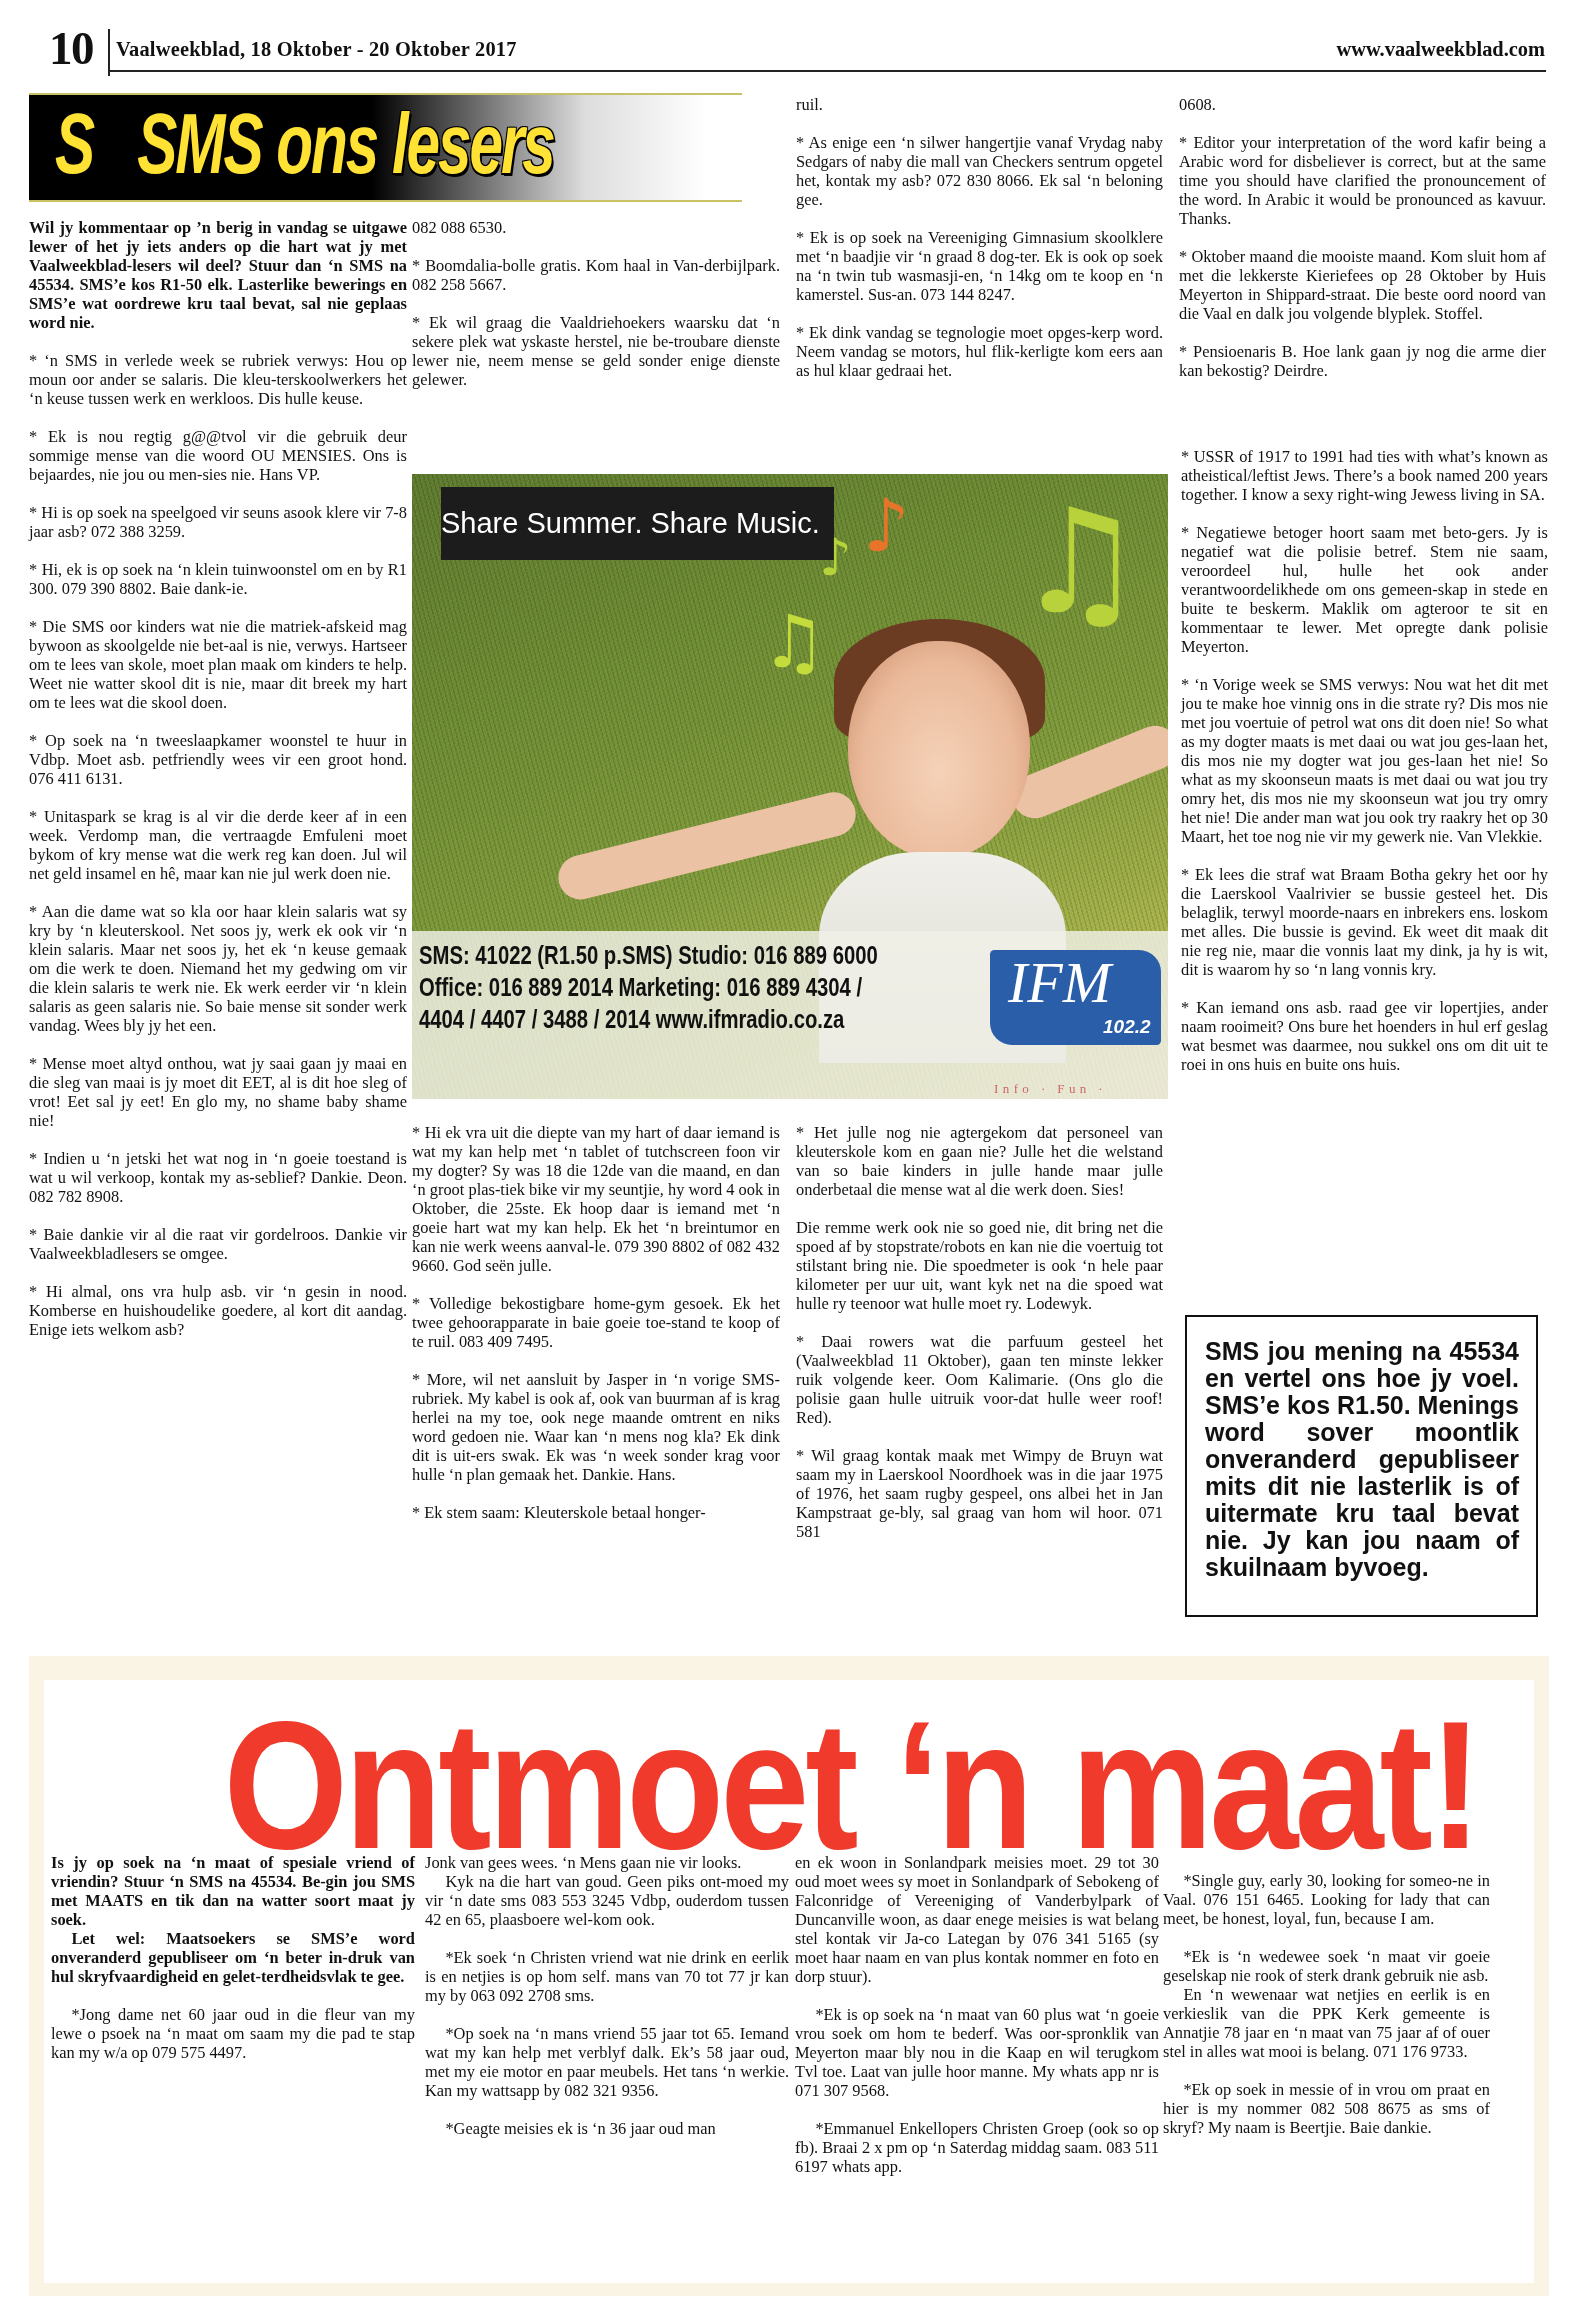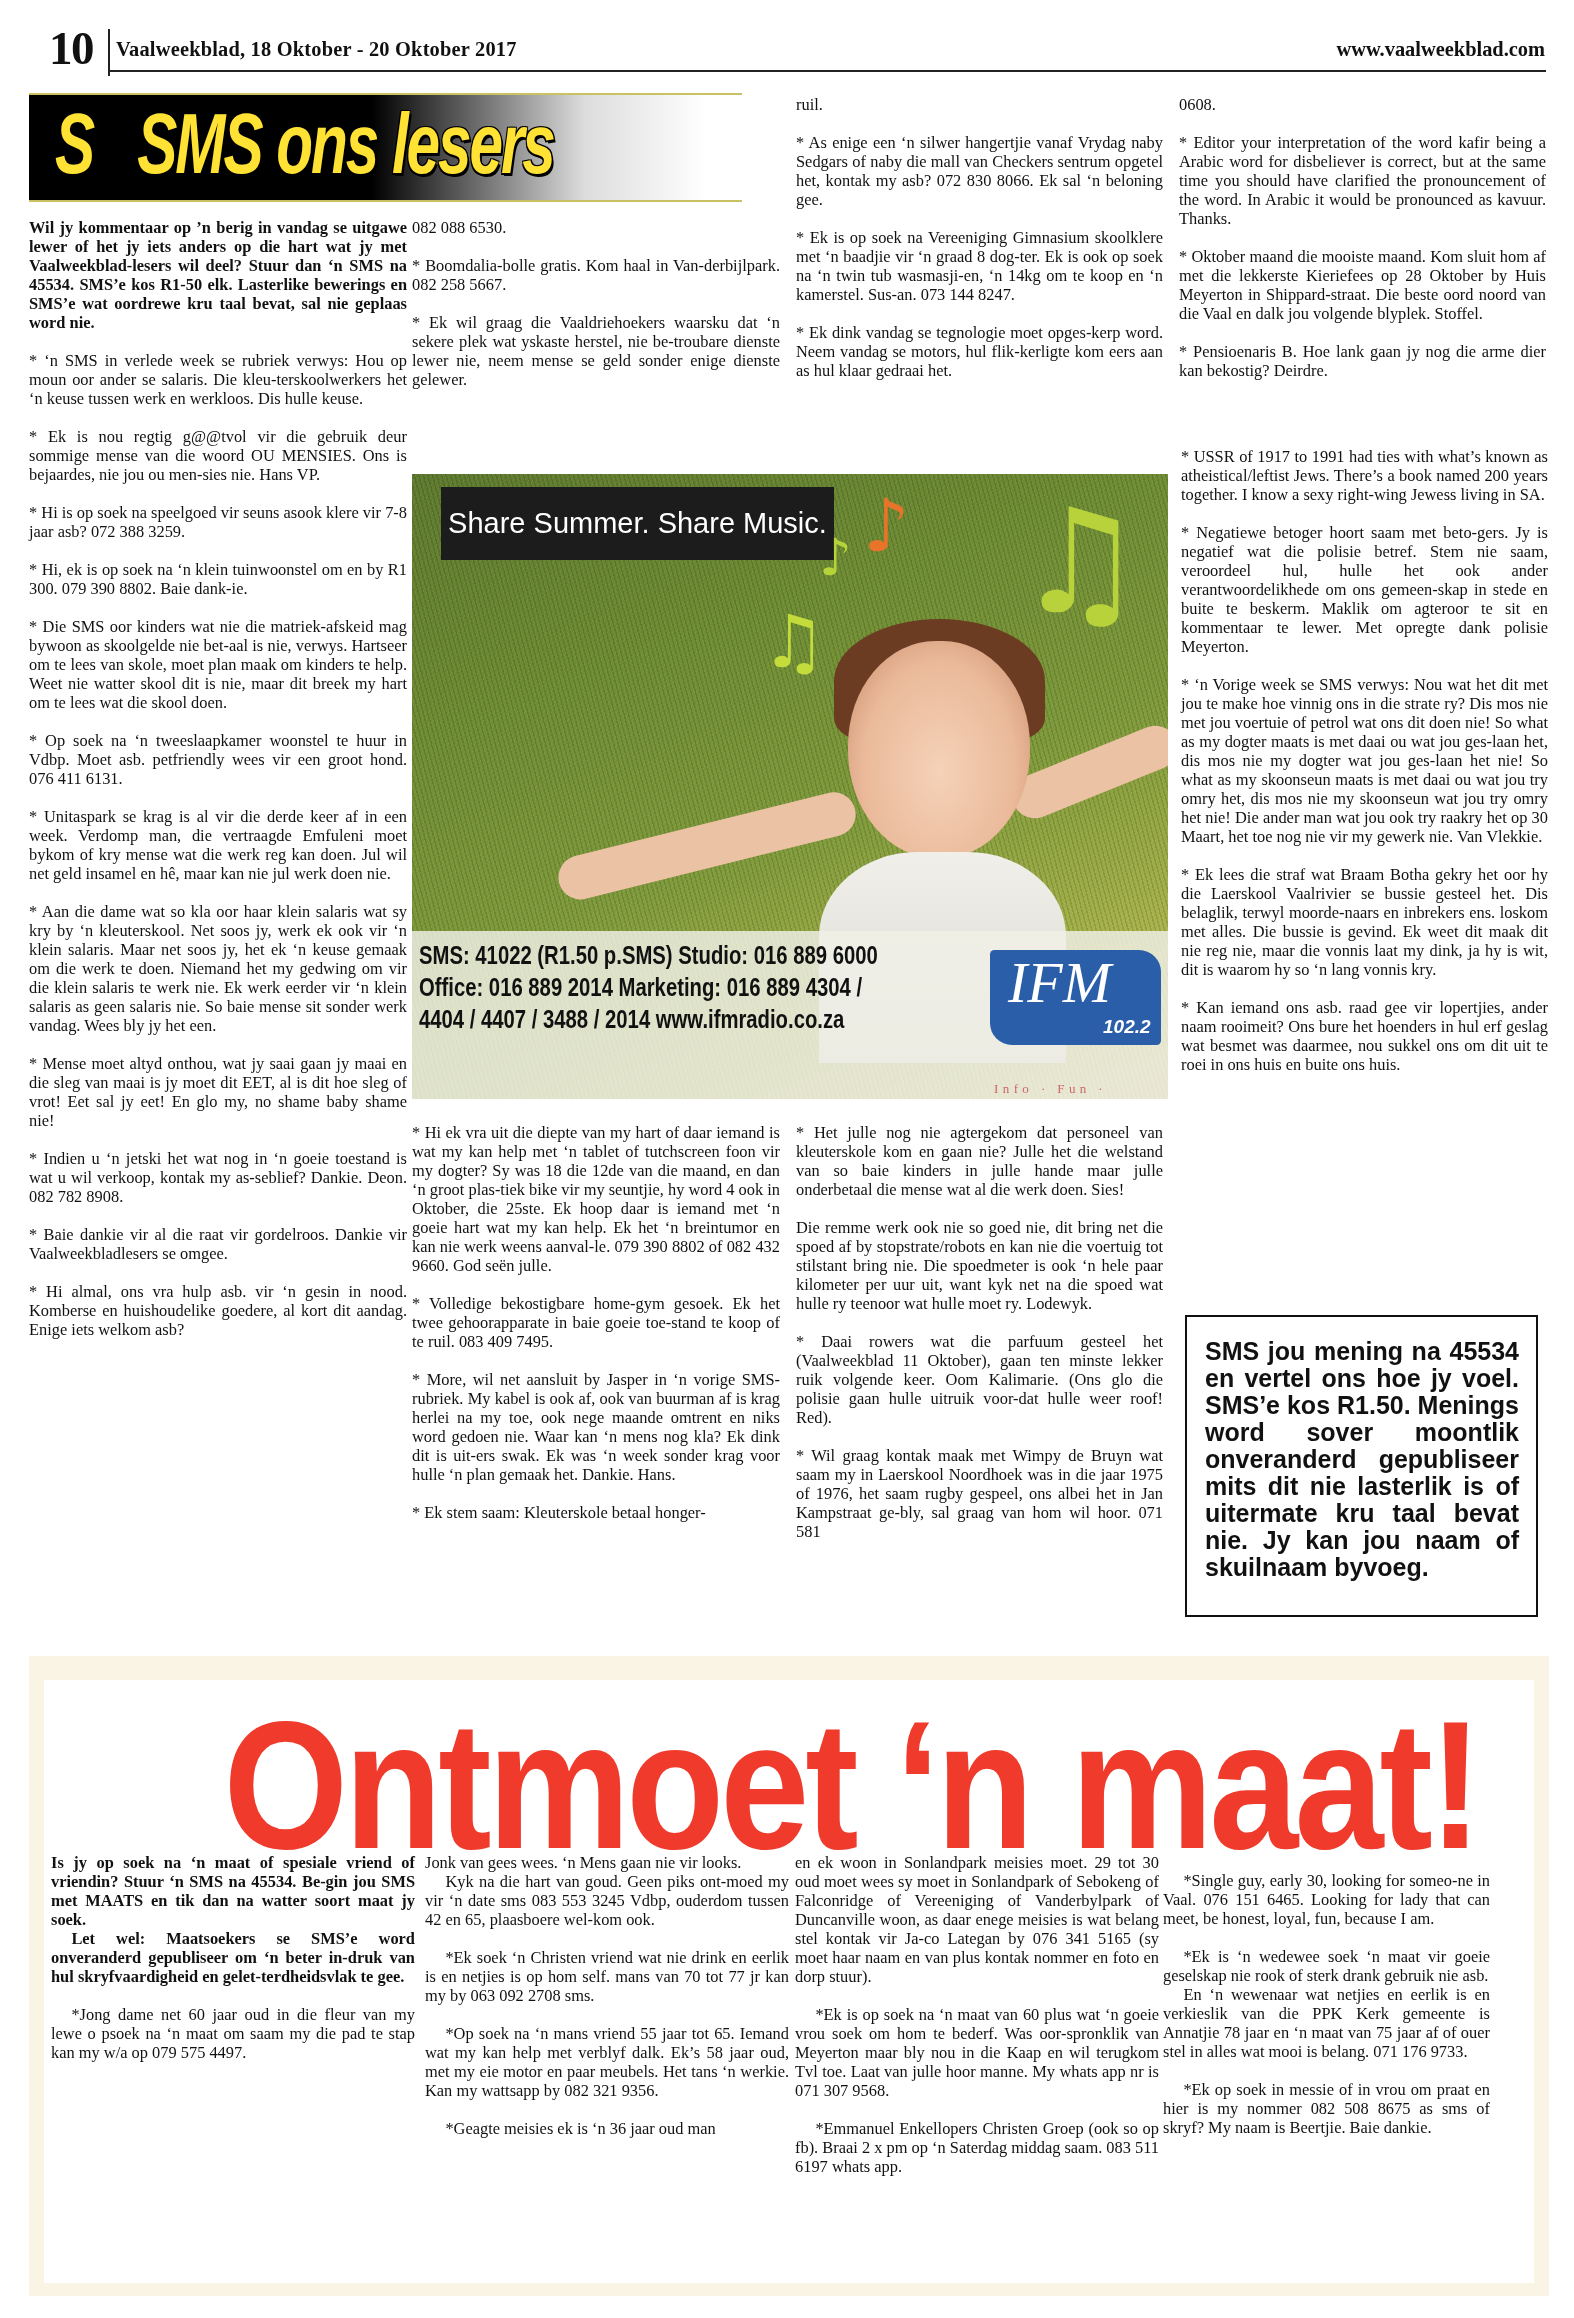--- a/index.html
+++ b/index.html
@@ -21,21 +21,21 @@
   .c1{left:29px;top:218px;width:378px;}
   .c2{left:412px;top:218px;width:368px;}
   .c3{left:796px;top:95px;width:367px;}
   .c4{left:1179px;top:95px;width:367px;}
   .c2b{left:412px;top:1123px;width:368px;}
   .c3b{left:796px;top:1123px;width:367px;}
   .c4b{left:1181px;top:447px;width:367px;}
   
   .ad{left:412px;top:474px;width:756px;height:625px;overflow:hidden;background:linear-gradient(160deg,#5e7a2e 0%,#6f8d33 30%,#7e9a3a 55%,#a8b34a 80%,#cfc57c 100%);}
   .ad-grass{position:absolute;inset:0;background:repeating-linear-gradient(75deg,rgba(0,0,0,0.12) 0 1.5px,transparent 1.5px 4.4px),repeating-linear-gradient(110deg,rgba(255,255,255,0.06) 0 0.7px,transparent 0.7px 3.6px);}
-  .ad-tag{position:absolute;left:29px;top:13px;width:393px;height:73px;background:#1c1c1c;color:#fff;font-family:"Liberation Sans","DejaVu Sans",sans-serif;font-size:29px;line-height:73px;text-align:center;}
+  .ad-tag{position:absolute;left:29px;top:13px;width:393px;height:73px;background:#1c1c1c;color:#fff;font-family:"Liberation Sans","DejaVu Sans",sans-serif;font-size:29px;line-height:73px;}
   .ad-girl-face{position:absolute;left:436px;top:167px;width:182px;height:218px;border-radius:48% 48% 50% 50%;background:radial-gradient(ellipse at 50% 60%,#f5d2b8 0%,#eab99a 60%,#c48662 100%);}
   .ad-girl-hair{position:absolute;left:422px;top:145px;width:211px;height:124px;border-radius:50% 50% 20% 20%;background:#6b3b22;}
   .ad-girl-body{position:absolute;left:407px;top:378px;width:247px;height:211px;border-radius:40% 40% 0 0;background:linear-gradient(180deg,#f0efe9,#d9d8d0);}
   .ad-arm-l{position:absolute;left:138px;top:313px;width:305px;height:44px;border-radius:22px;background:#ecc2a4;transform:rotate(-14deg);transform-origin:right center;}
   .ad-arm-r{position:absolute;left:596px;top:276px;width:174px;height:44px;border-radius:22px;background:#ecc2a4;transform:rotate(-22deg);}
   .note{position:absolute;font-family:"DejaVu Sans",sans-serif;line-height:1;}
   .ad-contact{position:absolute;left:7.3px;top:465px;width:553px;font-family:"Liberation Sans","DejaVu Sans",sans-serif;font-weight:bold;font-size:26px;line-height:32px;color:#111;transform:scaleX(0.78);transform-origin:left top;white-space:nowrap;}
   .ad-contact-bg{position:absolute;left:0;top:457px;width:756px;height:169px;background:rgba(240,240,232,0.82);}
   .logo{position:absolute;left:578px;top:476px;width:171px;height:95px;background:#2b5ea8;border-radius:4.4px 22px 4.4px 22px;}
   .logo-text{position:absolute;left:596px;top:480px;font-family:"Liberation Serif","DejaVu Serif",serif;font-style:italic;font-size:58px;color:#fff;line-height:1;}

